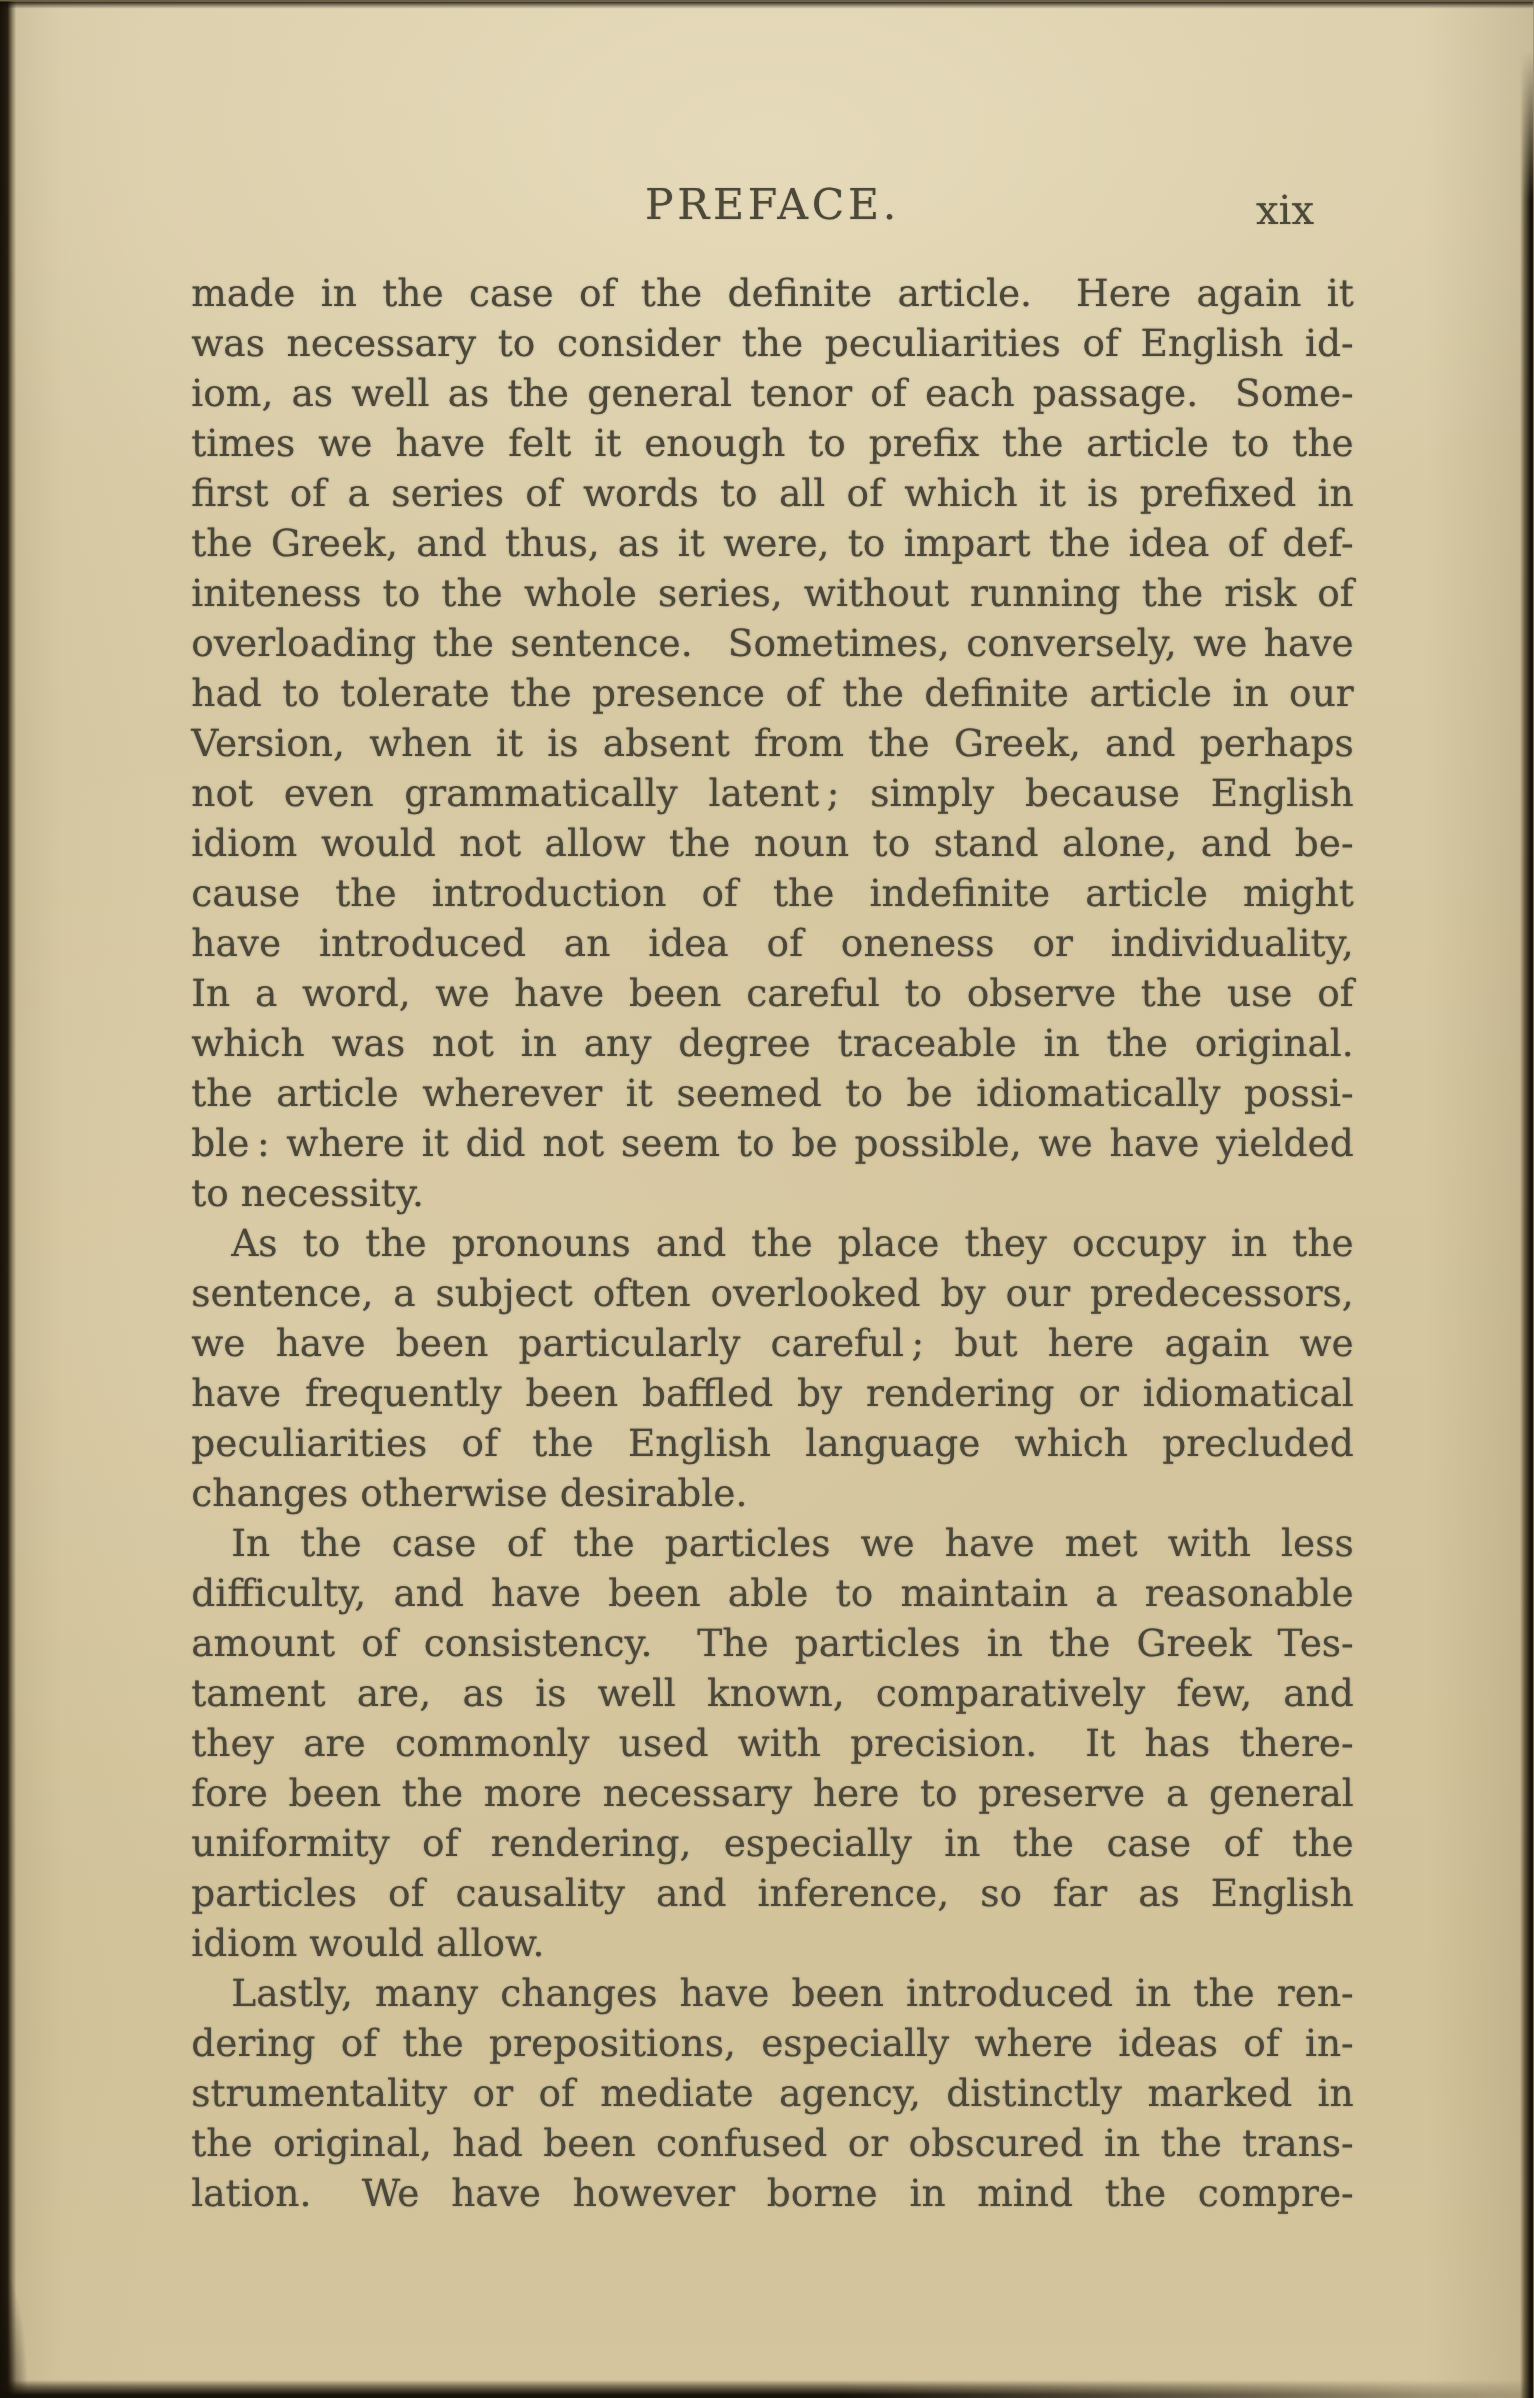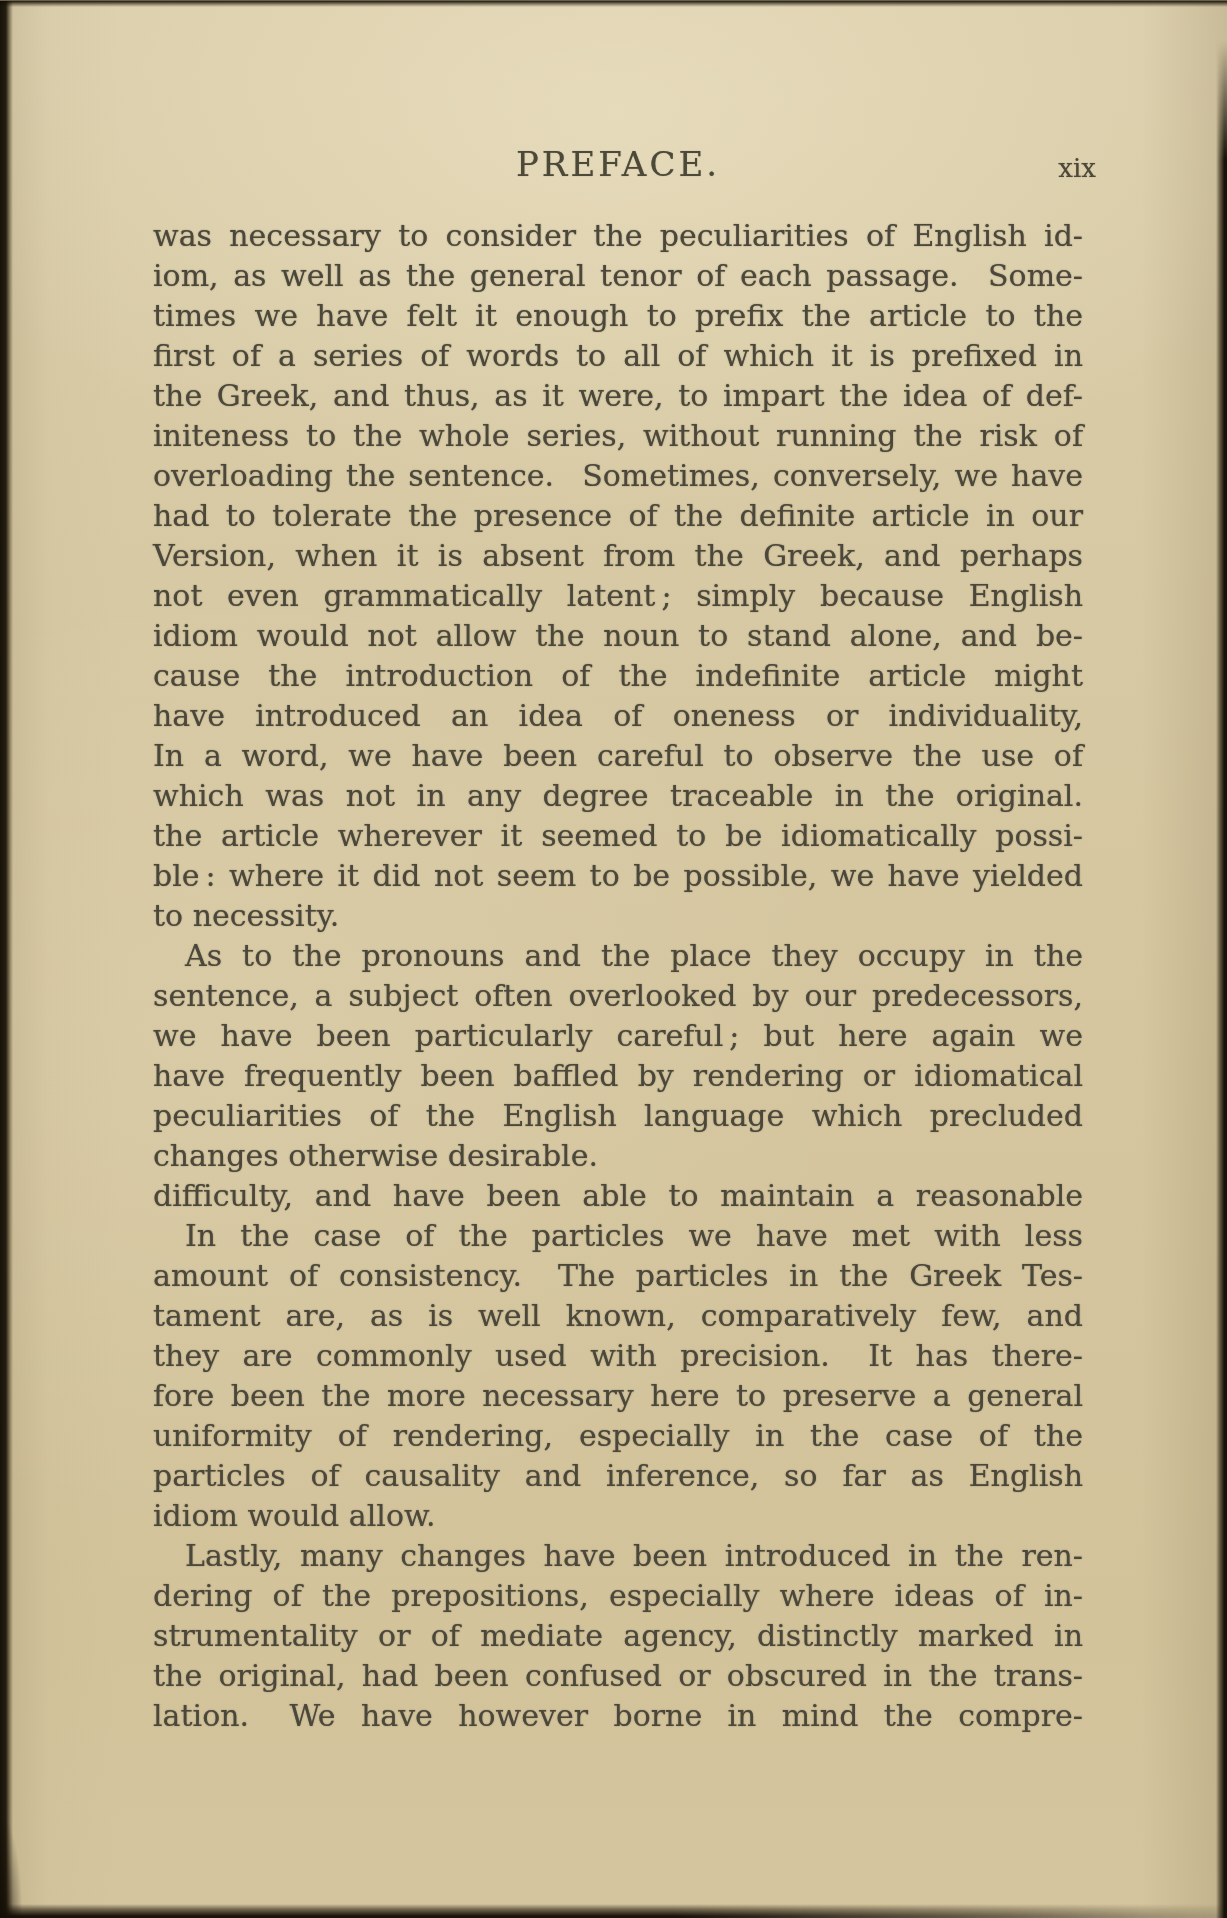--- a/index.html
+++ b/index.html
@@ -32,22 +32,22 @@
   .corner-bl{left:0;bottom:0;width:30px;height:140px;
     background:radial-gradient(ellipse 30px 140px at 0% 100%,rgba(20,15,6,0.85),rgba(20,15,6,0) 75%);}
 
   
   .title{
     position:absolute;left:153px;top:142px;width:930px;height:42px;
     text-align:center;font-size:34px;line-height:42px;letter-spacing:3px;
     color:#4c4939;text-shadow:0 0 1px rgba(72,68,52,0.55);
   }
   .pagenum{
-    position:absolute;top:148px;left:1000px;width:96px;height:38px;
-    text-align:right;font-size:26px;line-height:38px;
+    position:absolute;top:148px;left:980px;width:96px;height:38px;
+    text-align:center;font-size:32px;line-height:38px;
     color:#4c4939;text-shadow:0 0 1px rgba(72,68,52,0.55);
   }
 
   
   .text-block{
     position:absolute;left:153px;top:215px;width:930px;
     font-size:30px;line-height:40px;
     color:#4b483b;
     text-shadow:0 0 1px rgba(72,68,52,0.50), 0 0 2px rgba(72,68,52,0.18);
   }
@@ -63,20 +63,21 @@
 </head>
 <body>
 
 <div class="page">
 
   <div class="title">PREFACE.</div>
 
   <div class="pagenum">xix</div>
 
   <div class="text-block" id="textBlock">
+      <div class="line">made in the case of the definite article.  Here again it</div>
       <div class="line">was necessary to consider the peculiarities of English id-</div>
       <div class="line">iom, as well as the general tenor of each passage.  Some-</div>
       <div class="line">times we have felt it enough to prefix the article to the</div>
       <div class="line">first of a series of words to all of which it is prefixed in</div>
       <div class="line">the Greek, and thus, as it were, to impart the idea of def-</div>
       <div class="line">initeness to the whole series, without running the risk of</div>
       <div class="line">overloading the sentence.  Sometimes, conversely, we have</div>
       <div class="line">had to tolerate the presence of the definite article in our</div>
       <div class="line">Version, when it is absent from the Greek, and perhaps</div>
       <div class="line">not even grammatically latent ; simply because English</div>
@@ -87,22 +88,22 @@
       <div class="line">which was not in any degree traceable in the original.</div>
       <div class="line">the article wherever it seemed to be idiomatically possi-</div>
       <div class="line">ble : where it did not seem to be possible, we have yielded</div>
       <div class="line short">to necessity.</div>
       <div class="line indent">As to the pronouns and the place they occupy in the</div>
       <div class="line">sentence, a subject often overlooked by our predecessors,</div>
       <div class="line">we have been particularly careful ; but here again we</div>
       <div class="line">have frequently been baffled by rendering or idiomatical</div>
       <div class="line">peculiarities of the English language which precluded</div>
       <div class="line short">changes otherwise desirable.</div>
+      <div class="line indent">In the case of the particles we have met with less</div>
       <div class="line">difficulty, and have been able to maintain a reasonable</div>
-      <div class="line indent">In the case of the particles we have met with less</div>
       <div class="line">amount of consistency.  The particles in the Greek Tes-</div>
       <div class="line">tament are, as is well known, comparatively few, and</div>
       <div class="line">they are commonly used with precision.  It has there-</div>
       <div class="line">fore been the more necessary here to preserve a general</div>
       <div class="line">uniformity of rendering, especially in the case of the</div>
       <div class="line">particles of causality and inference, so far as English</div>
       <div class="line short">idiom would allow.</div>
       <div class="line indent">Lastly, many changes have been introduced in the ren-</div>
       <div class="line">dering of the prepositions, especially where ideas of in-</div>
       <div class="line">strumentality or of mediate agency, distinctly marked in</div>

